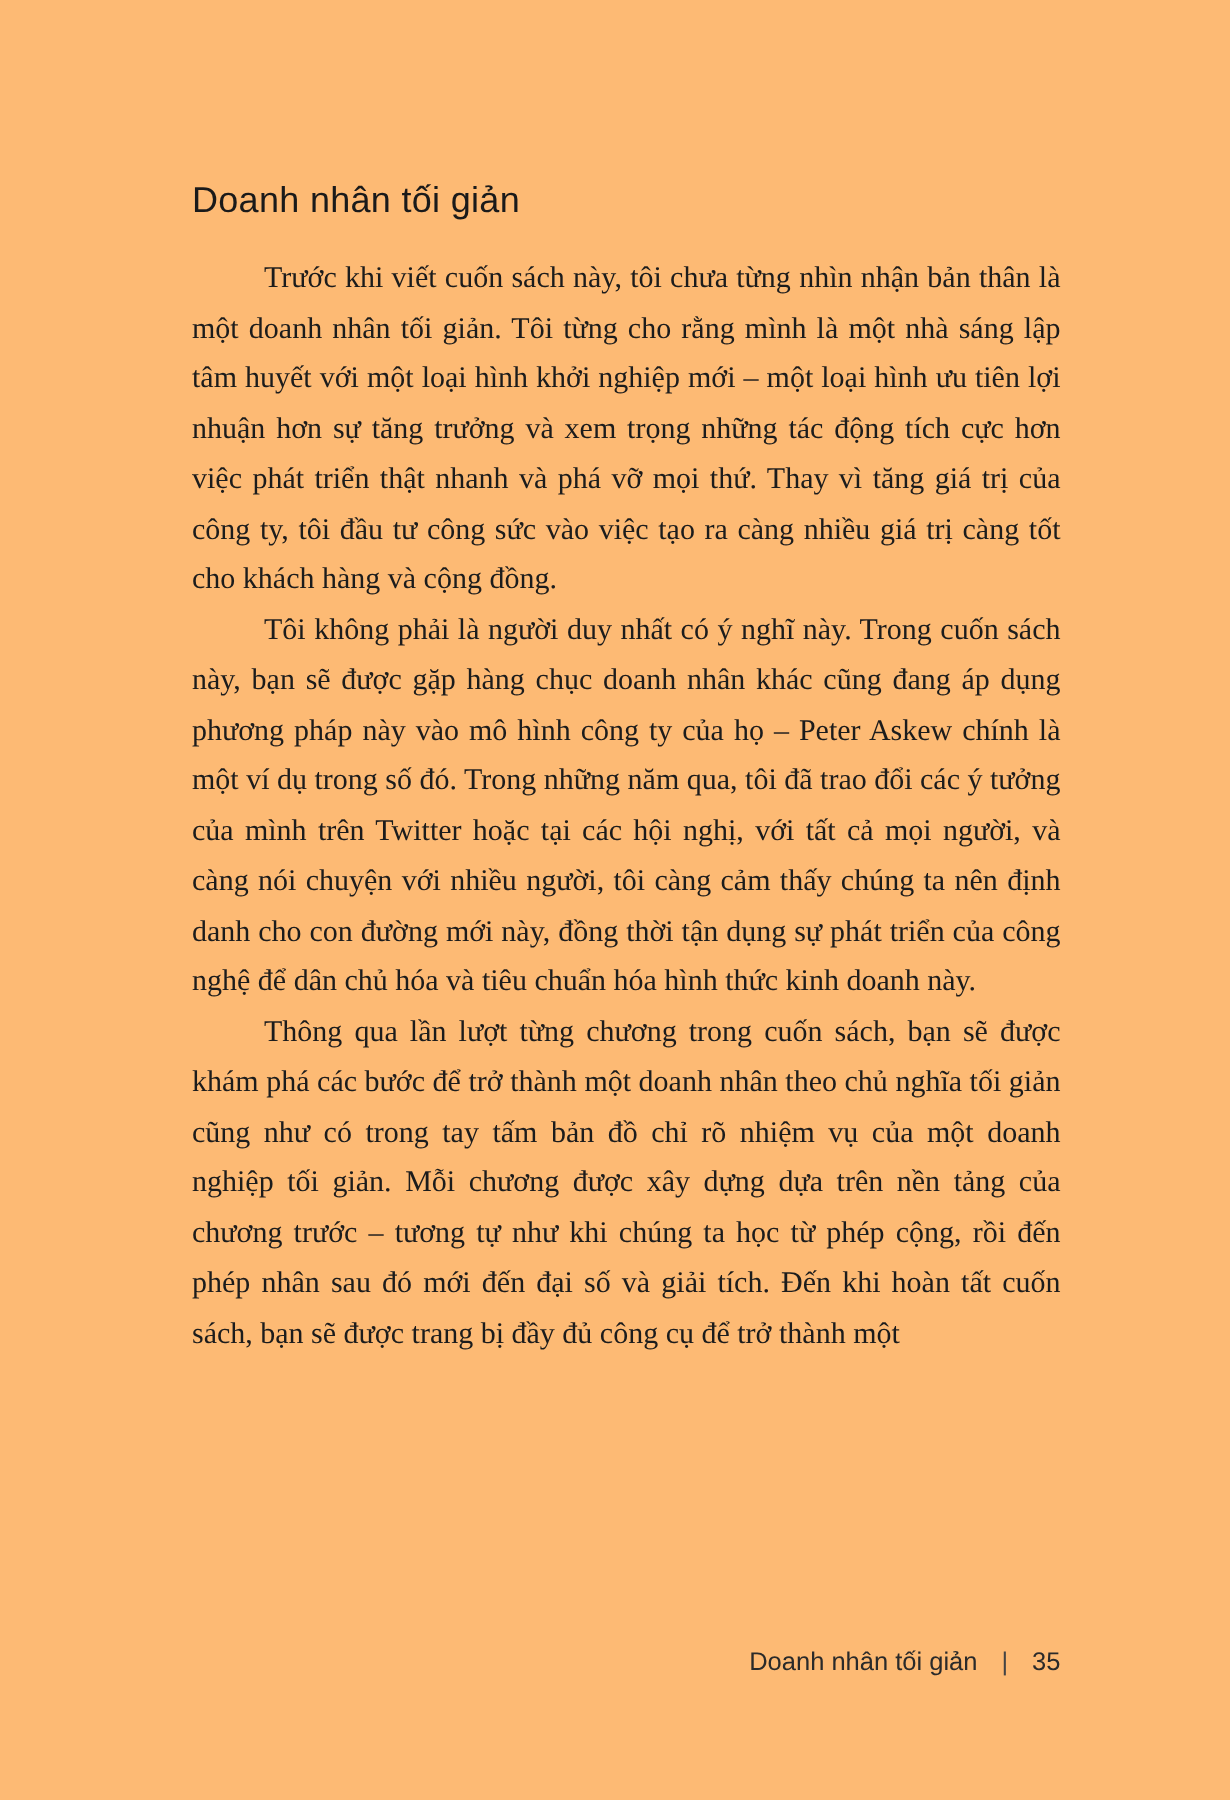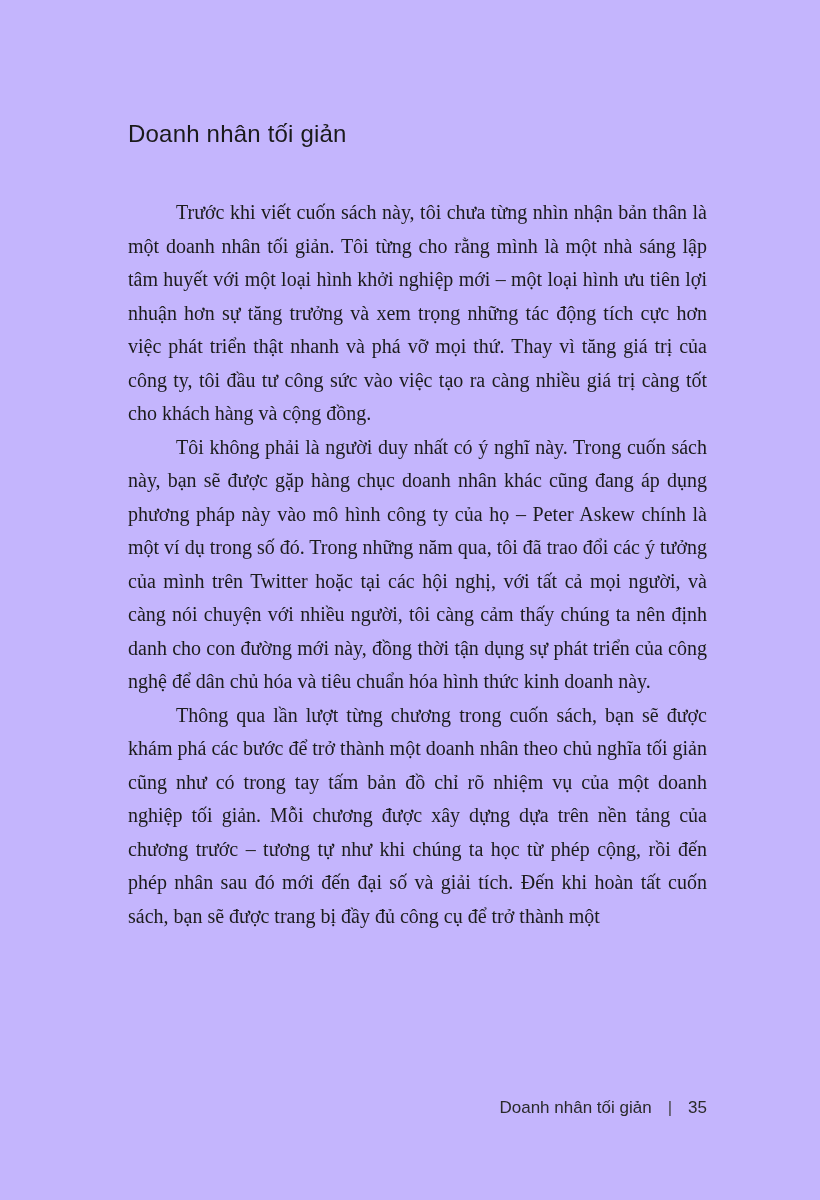--- a/index.html
+++ b/index.html
@@ -4,39 +4,39 @@
 <style>
   html, body {
     margin: 0;
     padding: 0;
     background: #ffffff;
   }
   .page {
     position: relative;
     width: 820px;
     height: 1200px;
-    background: #c4b5fd;
+    background: #fdba74;
     overflow: hidden;
     color: #1c1c1c;
   }
   .chapter-title {
     position: absolute;
     left: 128px;
     top: 120px;
     margin: 0;
     font-family: "Liberation Sans", "DejaVu Sans", sans-serif;
     font-size: 24px;
     font-weight: normal;
     color: #1a1a1a;
     letter-spacing: 0.2px;
   }
   .body-text {
     position: absolute;
     left: 128px;
-    top: 196px;
+    top: 169px;
     width: 579px;
     font-family: "Liberation Serif", "DejaVu Serif", serif;
     font-size: 20px;
     line-height: 33.5px;
     text-align: justify;
     color: #1c1c1c;
   }
   .body-text p {
     margin: 0;
     padding: 0;

